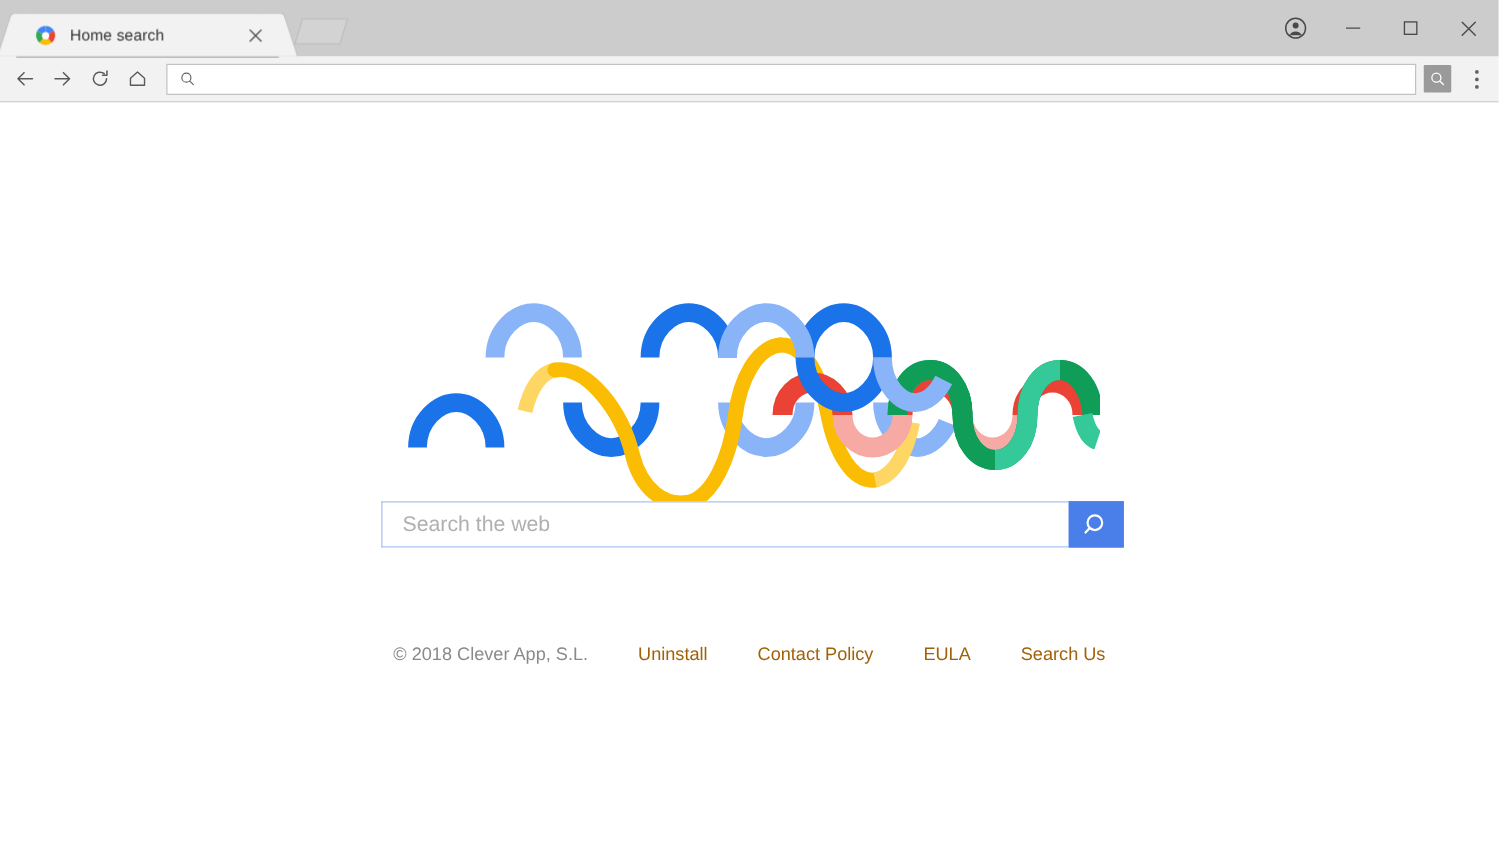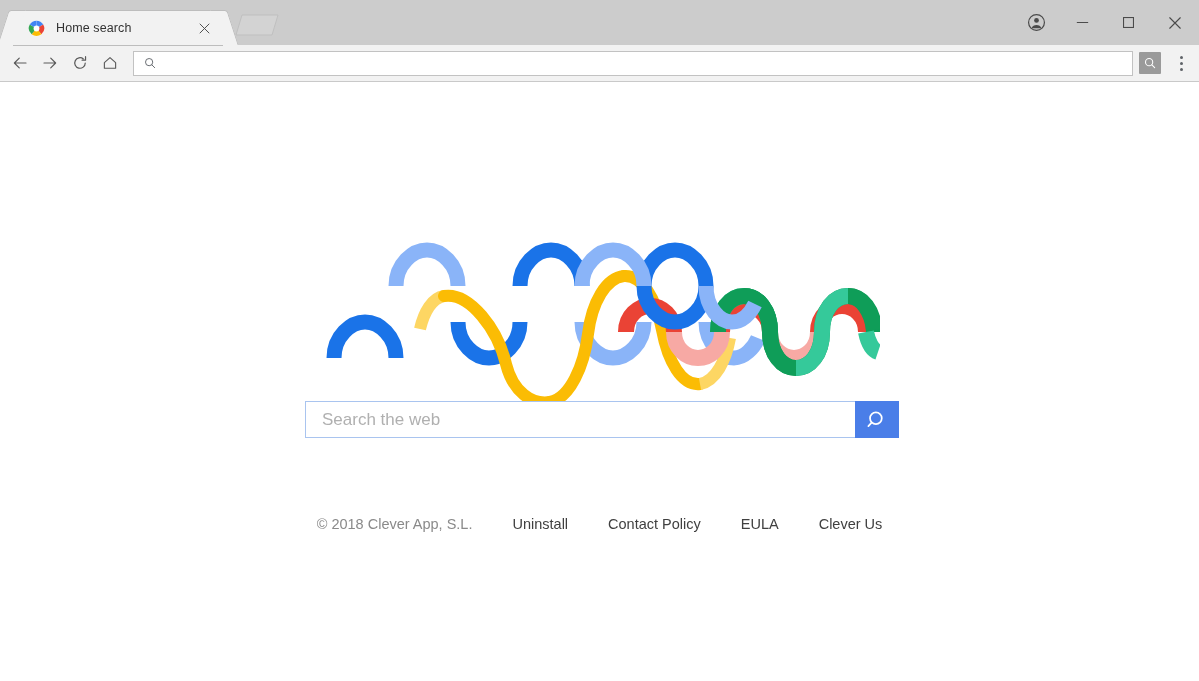--- a/index.html
+++ b/index.html
@@ -291,21 +291,21 @@
     gap: 0;
   }
   .footer-copy {
     font-size: 14.5px;
     color: #8a8a8a;
     margin-right: 40px;
     white-space: nowrap;
   }
   .footer-link {
     font-size: 14.5px;
-    color: #404040;
+    color: #a16207;
     text-decoration: none;
     margin-right: 40px;
     white-space: nowrap;
     cursor: pointer;
   }
   .footer-link:last-child { margin-right: 0; }
 </style>
 </head>
 <body>
 
@@ -494,17 +494,17 @@
           <path d="M6.1 14.8 L2.6 18.6" stroke="#ffffff" stroke-width="1.9" stroke-linecap="round"></path>
         </svg>
       </div>
     </div>
 
     <div class="footer">
       <span class="footer-copy">© 2018 Clever App, S.L.</span>
       <a class="footer-link">Uninstall</a>
       <a class="footer-link">Contact Policy</a>
       <a class="footer-link">EULA</a>
-      <a class="footer-link">Clever Us</a>
+      <a class="footer-link">Search Us</a>
     </div>
 
   </div>
 </div>
 
 </body></html>

